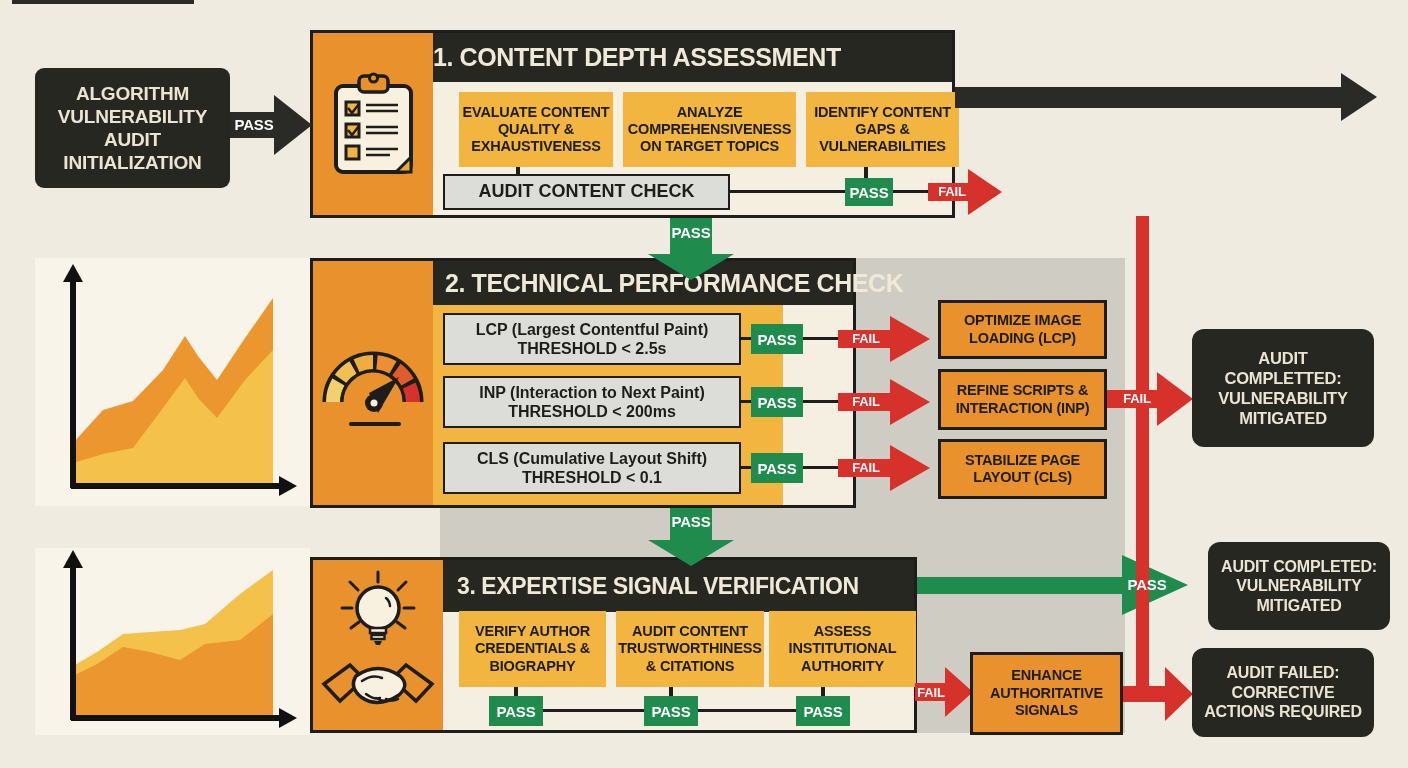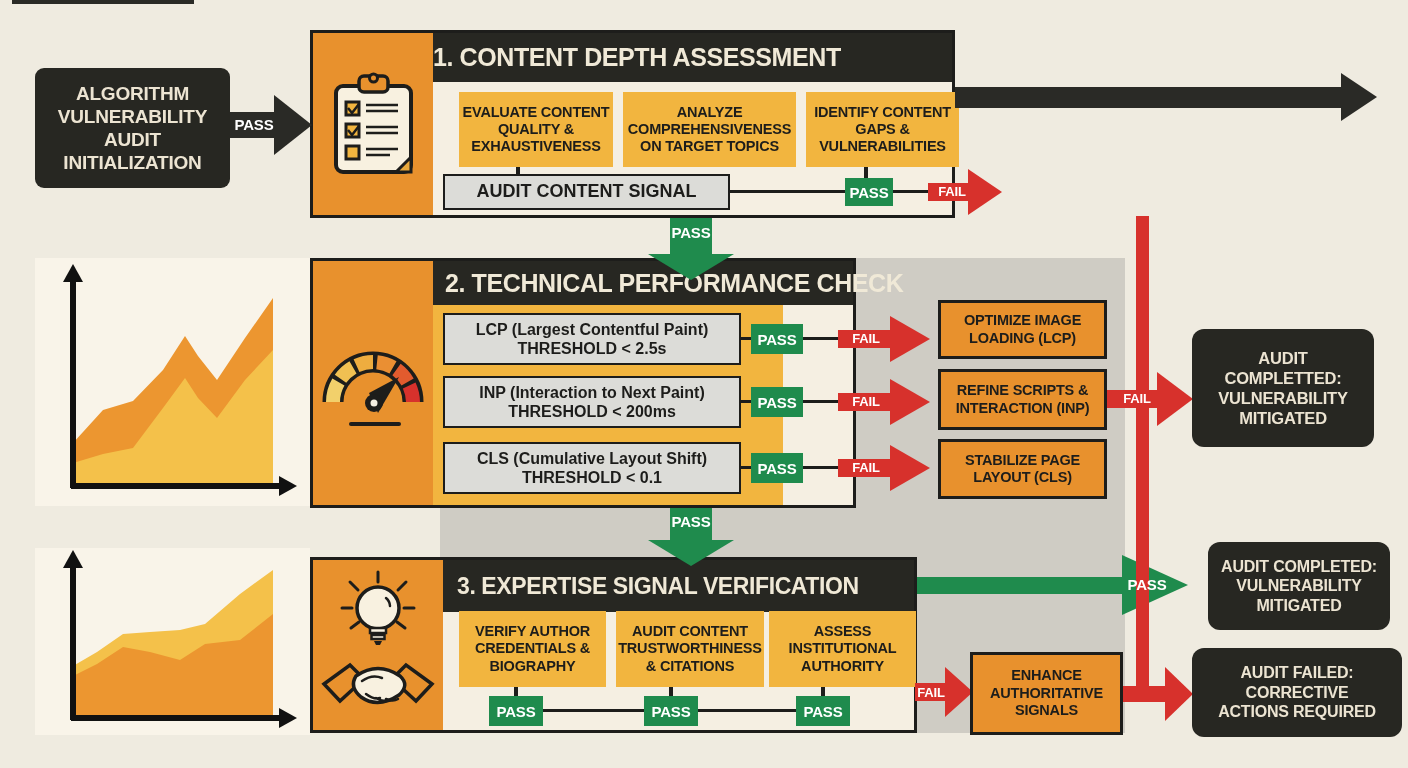--- a/index.html
+++ b/index.html
@@ -96,21 +96,21 @@
     <div class="stage-header" style="left:120px;right:0;top:0;height:49px;font-size:25px;">
       <span>1. CONTENT DEPTH ASSESSMENT</span>
     </div>
     <div class="abs" style="left:120px;right:0;top:49px;bottom:0;background:#f5efe2;"></div>
     <div class="amber-box" style="left:130px;top:59px;width:154px;height:75px;">EVALUATE CONTENT QUALITY &amp; EXHAUSTIVENESS</div>
     <div class="amber-box" style="left:294px;top:59px;width:173px;height:75px;">ANALYZE COMPREHENSIVENESS ON TARGET TOPICS</div>
     <div class="amber-box" style="left:477px;top:59px;width:153px;height:75px;">IDENTIFY CONTENT GAPS &amp; VULNERABILITIES</div>
     <div class="cline" style="left:203px;top:134px;width:4px;height:8px;"></div>
     <div class="cline" style="left:551px;top:134px;width:4px;height:12px;"></div>
     <div class="gray-box" style="left:130px;top:141px;width:287px;height:36px;font-size:18px;">
-      <span>AUDIT CONTENT SIGNAL</span>
+      <span>AUDIT CONTENT CHECK</span>
     </div>
     <div class="cline" style="left:417px;top:157px;width:115px;height:3px;"></div>
     <div class="badge" style="left:532px;top:145px;width:48px;height:28px;">PASS</div>
     <div class="cline" style="left:580px;top:157px;width:42px;height:3px;"></div>
   </div>
 
   <div class="shaft red" style="left:928px;top:183px;width:40px;height:18px;"></div>
   <div class="head" style="left:968px;top:169px;border-width:23px 0 23px 34px;border-left-color:#d7312c;"></div>
   <div class="alabel" style="left:932px;top:184px;width:40px;font-size:13px;">FAIL</div>
 
@@ -247,17 +247,17 @@
 
   <div class="shaft red" style="left:915px;top:683px;width:30px;height:18px;"></div>
   <div class="head" style="left:945px;top:667px;border-width:25px 0 25px 28px;border-left-color:#d7312c;"></div>
   <div class="alabel" style="left:913px;top:685px;width:36px;font-size:13px;">FAIL</div>
   <div class="orange-node" style="left:970px;top:652px;width:153px;height:83px;">
     <span style="width:130px;">ENHANCE AUTHORITATIVE SIGNALS</span>
   </div>
 
   <div class="shaft red" style="left:1123px;top:686px;width:42px;height:16px;"></div>
   <div class="head" style="left:1165px;top:667px;border-width:27px 0 27px 28px;border-left-color:#d7312c;"></div>
-  <div class="dark-node" style="left:1192px;top:648px;width:210px;height:89px;">
+  <div class="dark-node" style="left:1192px;top:648px;width:182px;height:89px;">
     <span style="width:158px;">AUDIT FAILED: CORRECTIVE ACTIONS REQUIRED</span>
   </div>
 
 </div>
 
 </body></html>

